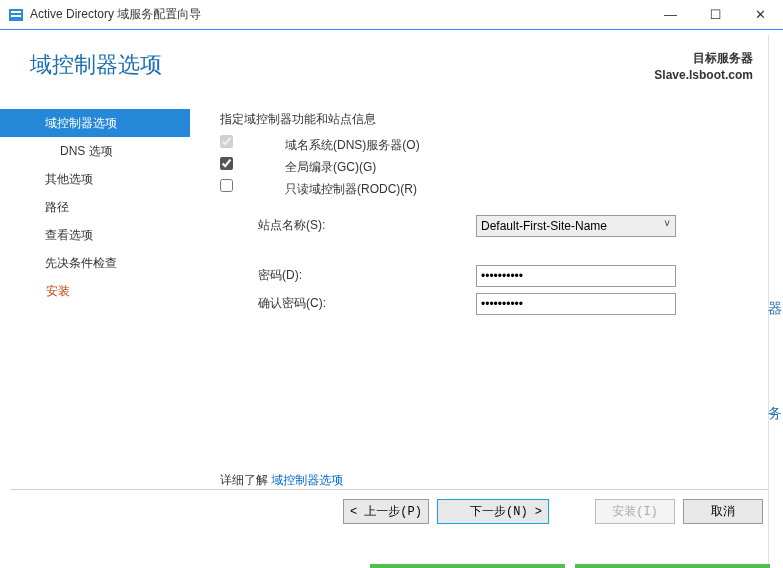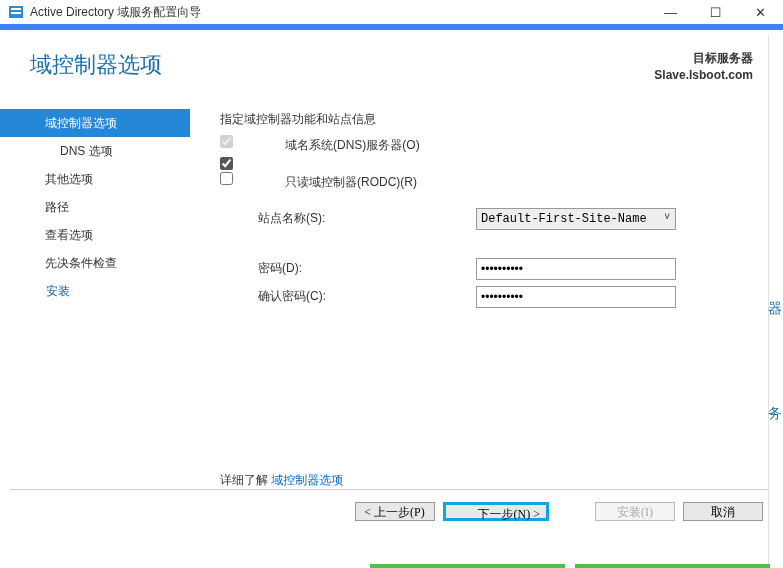--- a/index.html
+++ b/index.html
@@ -11,21 +11,21 @@
     width: 783px;
     height: 568px;
     overflow: hidden;
     position: relative;
   }
   .titlebar {
     height: 30px;
     display: flex;
     align-items: center;
     padding-left: 8px;
-    border-bottom: 6px solid #3b82f6;
+    border-bottom: 1px solid #3b82f6;
   }
   .titlebar .app-icon {
     width: 16px; height: 16px;
     margin-right: 6px;
     display: inline-flex;
   }
   .titlebar .title { color: #333; }
   .win-controls {
     margin-left: auto;
     display: flex;
@@ -71,21 +71,21 @@
     padding: 4px 12px 4px 45px;
     color: #333;
     line-height: 20px;
     cursor: default;
   }
   .sidebar .item.sub { padding-left: 60px; }
   .sidebar .item.selected {
     background: #2487d8;
     color: #fff;
   }
-  .sidebar .item.disabled { color: #0369a1; padding-left: 46px; }
+  .sidebar .item.disabled { color: #c2410c; padding-left: 46px; }
   .content {
     flex: 1;
     padding: 5px 30px 0 30px;
     color: #333;
     position: relative;
   }
   .content .row { margin-bottom: 6px; line-height: 20px; }
   .checkbox-row {
     display: flex;
     align-items: flex-start;
@@ -107,21 +107,20 @@
     border: 1px solid #999;
     font-family: inherit;
     font-size: 12px;
     background: #fff;
   }
   .form-row select {
     appearance: none;
     background: #eee;
     padding-right: 18px;
     position: relative;
-    font-family: Liberation Mono, monospace;
   }
   .select-wrap { position: relative; width: 200px; }
   .select-wrap::after {
     content: "˅";
     position: absolute;
     right: 6px; top: 3px;
     color: #333;
     pointer-events: none;
     font-size: 10px;
   }
@@ -139,28 +138,28 @@
   .footer {
     height: 44px;
     display: flex;
     align-items: center;
     justify-content: flex-end;
     padding-right: 20px;
     gap: 8px;
   }
   .footer button {
     min-width: 80px;
-    height: 19px;
+    height: 25px;
     border: 1px solid #999;
     background: #e8e8e8;
-    font-family: Liberation Serif, serif;
+    font-family: Liberation Mono, monospace;
     font-size: 12px;
     cursor: pointer;
   }
-  .footer button.primary { border: 3px solid #0ea5e9; padding-left: 32px; }
+  .footer button.primary { border: 1px solid #0ea5e9; padding-left: 32px; }
   .footer button:disabled { color: #aaa; border-color:#bbb; background:#f4f4f4; cursor: default;}
   .right-edge {
     position: absolute;
     right: 0; top: 35px; bottom: 0;
     width: 15px;
     background: #fff;
     border-left: 1px solid #e0e0e0;
   }
   .right-edge .stray {
     position: absolute;
@@ -219,20 +218,21 @@
 
   <div class="content">
     <div class="row">指定域控制器功能和站点信息</div>
 
     <div class="checkbox-row">
       <input type="checkbox" checked="" disabled="" style="">
       <span>域名系统(DNS)服务器(O)</span>
     </div>
     <div class="checkbox-row">
       <input type="checkbox" checked="" style="">
+      <span>全局编录(GC)(G)</span>
     </div>
     <div class="checkbox-row">
       <input type="checkbox" style="">
       <span>只读域控制器(RODC)(R)</span>
     </div>
 
     <div class="section-gap"></div>
 
     <div class="form-row">
       <span class="label">站点名称(S):</span>

